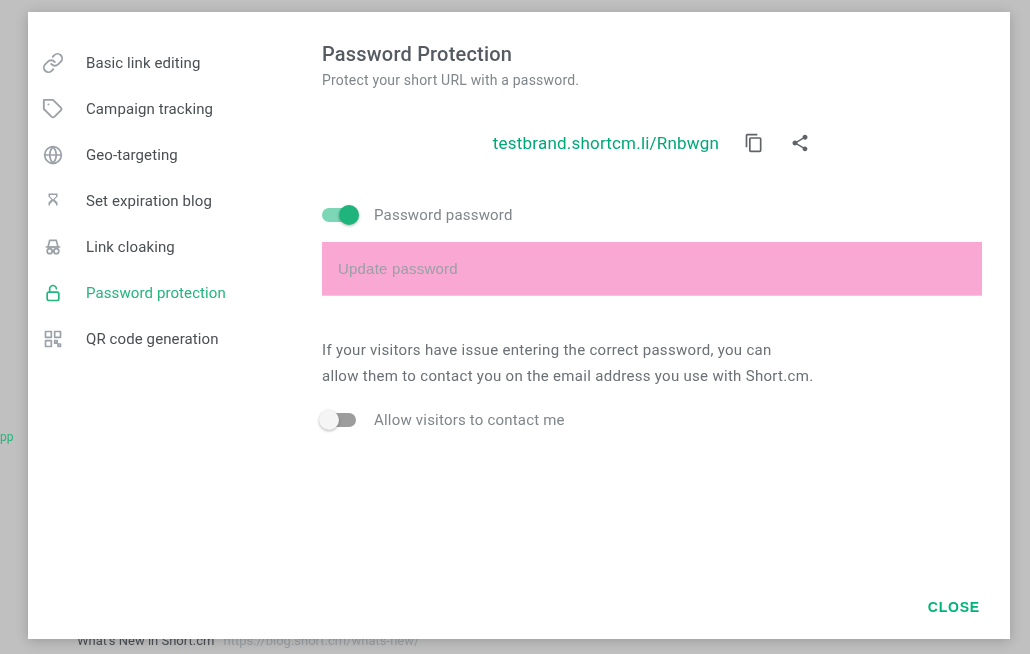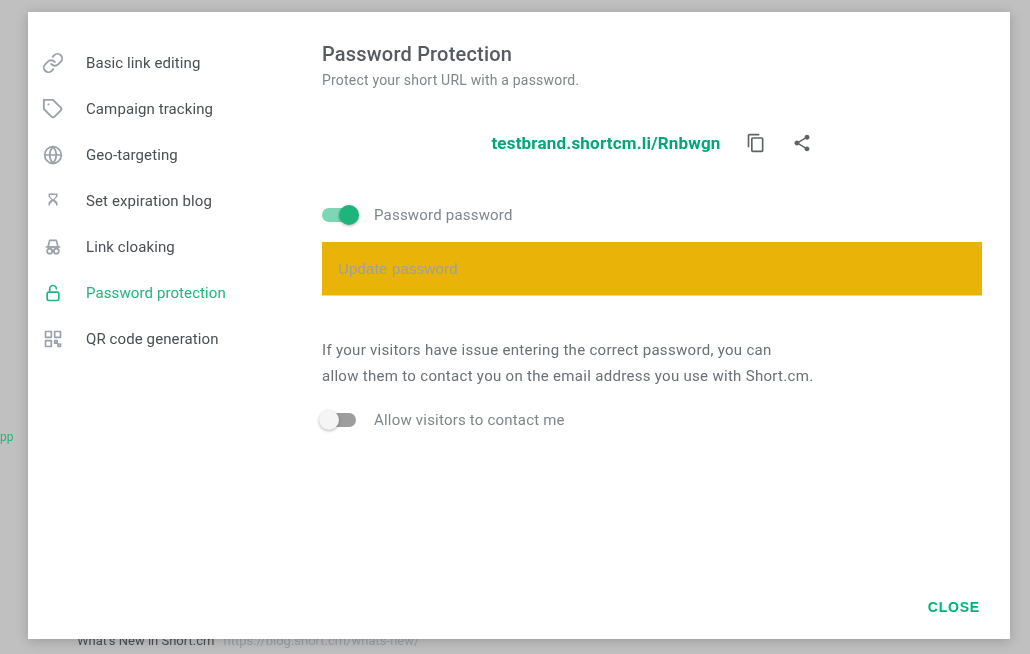--- a/index.html
+++ b/index.html
@@ -77,21 +77,21 @@
     }
     .url-row {
       display: flex;
       align-items: center;
       justify-content: center;
       margin-top: 44px;
       gap: 24px;
     }
     .short-url {
       color: #00a779;
-      font-weight: 700;
+      font-weight: 400;
       font-size: 17px;
       letter-spacing: 0.2px;
     }
     .icon-btn {
       width: 22px;
       height: 22px;
       display: flex;
       align-items: center;
       justify-content: center;
       color: #5f6368;
@@ -135,21 +135,21 @@
     .toggle-label {
       font-size: 15px;
       color: #80868b;
       letter-spacing: 0.2px;
     }
     .input-wrap {
       margin-top: 18px;
     }
     .text-input {
       width: 100%;
-      background: #eab308;
+      background: #f9a8d4;
       border: none;
       border-bottom: 1px solid #d6d6d6;
       padding: 18px 16px;
       font-size: 15px;
       color: #4a4f54;
       letter-spacing: 0.2px;
       outline: none;
     }
     .text-input::placeholder {
       color: #9aa0a5;

